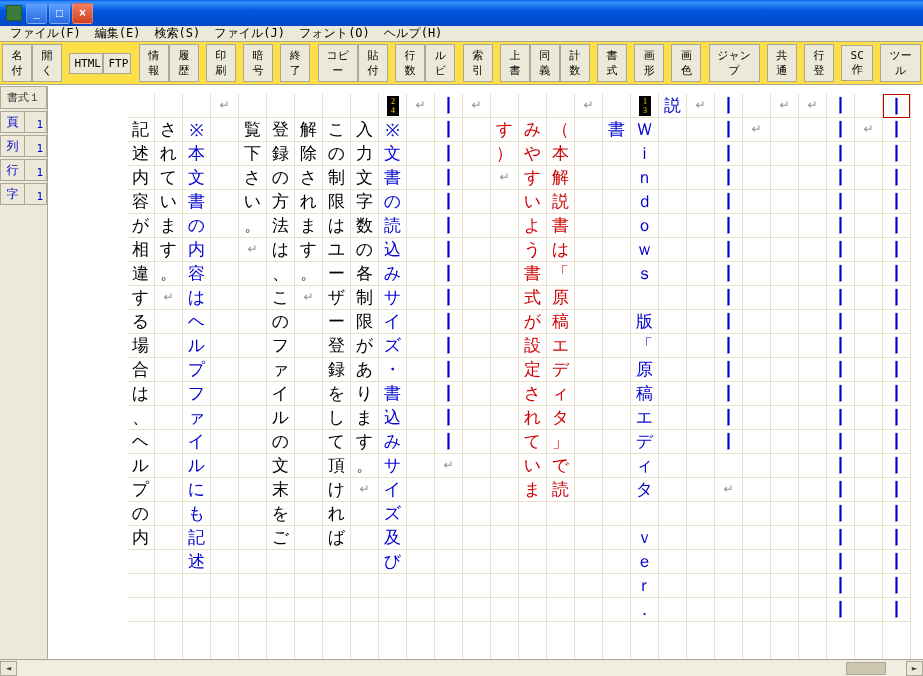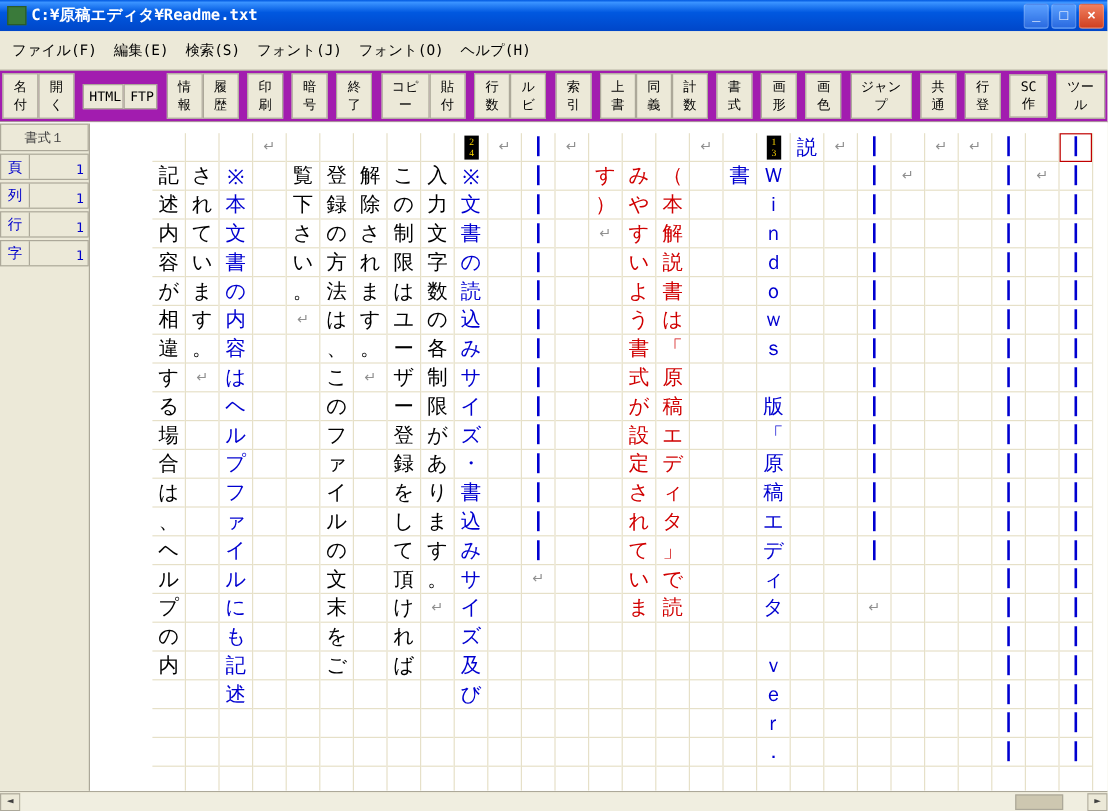--- a/index.html
+++ b/index.html
@@ -35,31 +35,31 @@
   border-radius: 3px;
   display: flex; align-items: center; justify-content: center;
   font-family: Arial, sans-serif;
   font-size: 12px; font-weight: bold;
   color: #fff;
   border: 1px solid #fff3;
 }
 .winbtn.min,.winbtn.max { background: linear-gradient(#5aa0ff,#2a6ae0); }
 .winbtn.close { background: linear-gradient(#f08060,#d04020); }
 .menubar {
-  height: 33px;
+  height: 16px;
   background: #ece9d8;
   display: flex;
   align-items: center;
   padding-left: 4px;
   gap: 2px;
   border-bottom: 1px solid #aca899;
 }
 .menuitem { padding: 2px 6px; cursor: default; }
 .toolbar {
-  background: #a21caf;
+  background: #fde047;
   display: flex;
   align-items: center;
   padding: 2px 2px;
   gap: 0;
   border-bottom: 1px solid #aca899;
 }
 .tbtn {
   border: 1px solid #aca899;
   background: #ece9d8;
   padding: 3px 4px;
@@ -71,21 +71,21 @@
 }
 .tsep { width: 8px; }
 .workarea {
   flex: 1;
   display: flex;
   background: #fff;
   position: relative;
   border-top: 1px solid #fff;
 }
 .leftpanel {
-  width: 75px;
+  width: 48px;
   background: #ece9d8;
   border-right: 1px solid #aca899;
   padding-top: 0;
 }
 .lp-tab {
   border: 1px solid #aca899;
   background: #ece9d8;
   padding: 3px 4px;
   font-size: 11px;
   text-align: center;
@@ -174,33 +174,32 @@
   font-size: 9px; color: #404040;
 }
 .sb-track { flex: 1; height: 15px; background: #f0eee0; position: relative; }
 .sb-thumb { position: absolute; right: 20px; width: 40px; height: 13px; top: 1px; background: #cdc7b0; border: 1px solid #aca899; }
 </style>
 </head>
 <body>
 
 <div class="titlebar">
   <span class="icon"></span>
-  <span class="title">C:¥原稿エディタ¥Readme.txt</span>
   <div class="winbtns">
     <div class="winbtn min">_</div>
     <div class="winbtn max">□</div>
     <div class="winbtn close">×</div>
   </div>
 </div>
 
 <div class="menubar">
   <span class="menuitem">ファイル(F)</span>
   <span class="menuitem">編集(E)</span>
   <span class="menuitem">検索(S)</span>
-  <span class="menuitem">フォント(J)</span>
+  <span class="menuitem">ファイル(J)</span>
   <span class="menuitem">フォント(O)</span>
   <span class="menuitem">ヘルプ(H)</span>
 </div>
 
 <div class="toolbar">
   <div class="tbtn">名付</div>
   <div class="tbtn">開く</div>
   <div class="tsep"></div>
   <div class="tbtn">HTML</div>
   <div class="tbtn">FTP</div>

